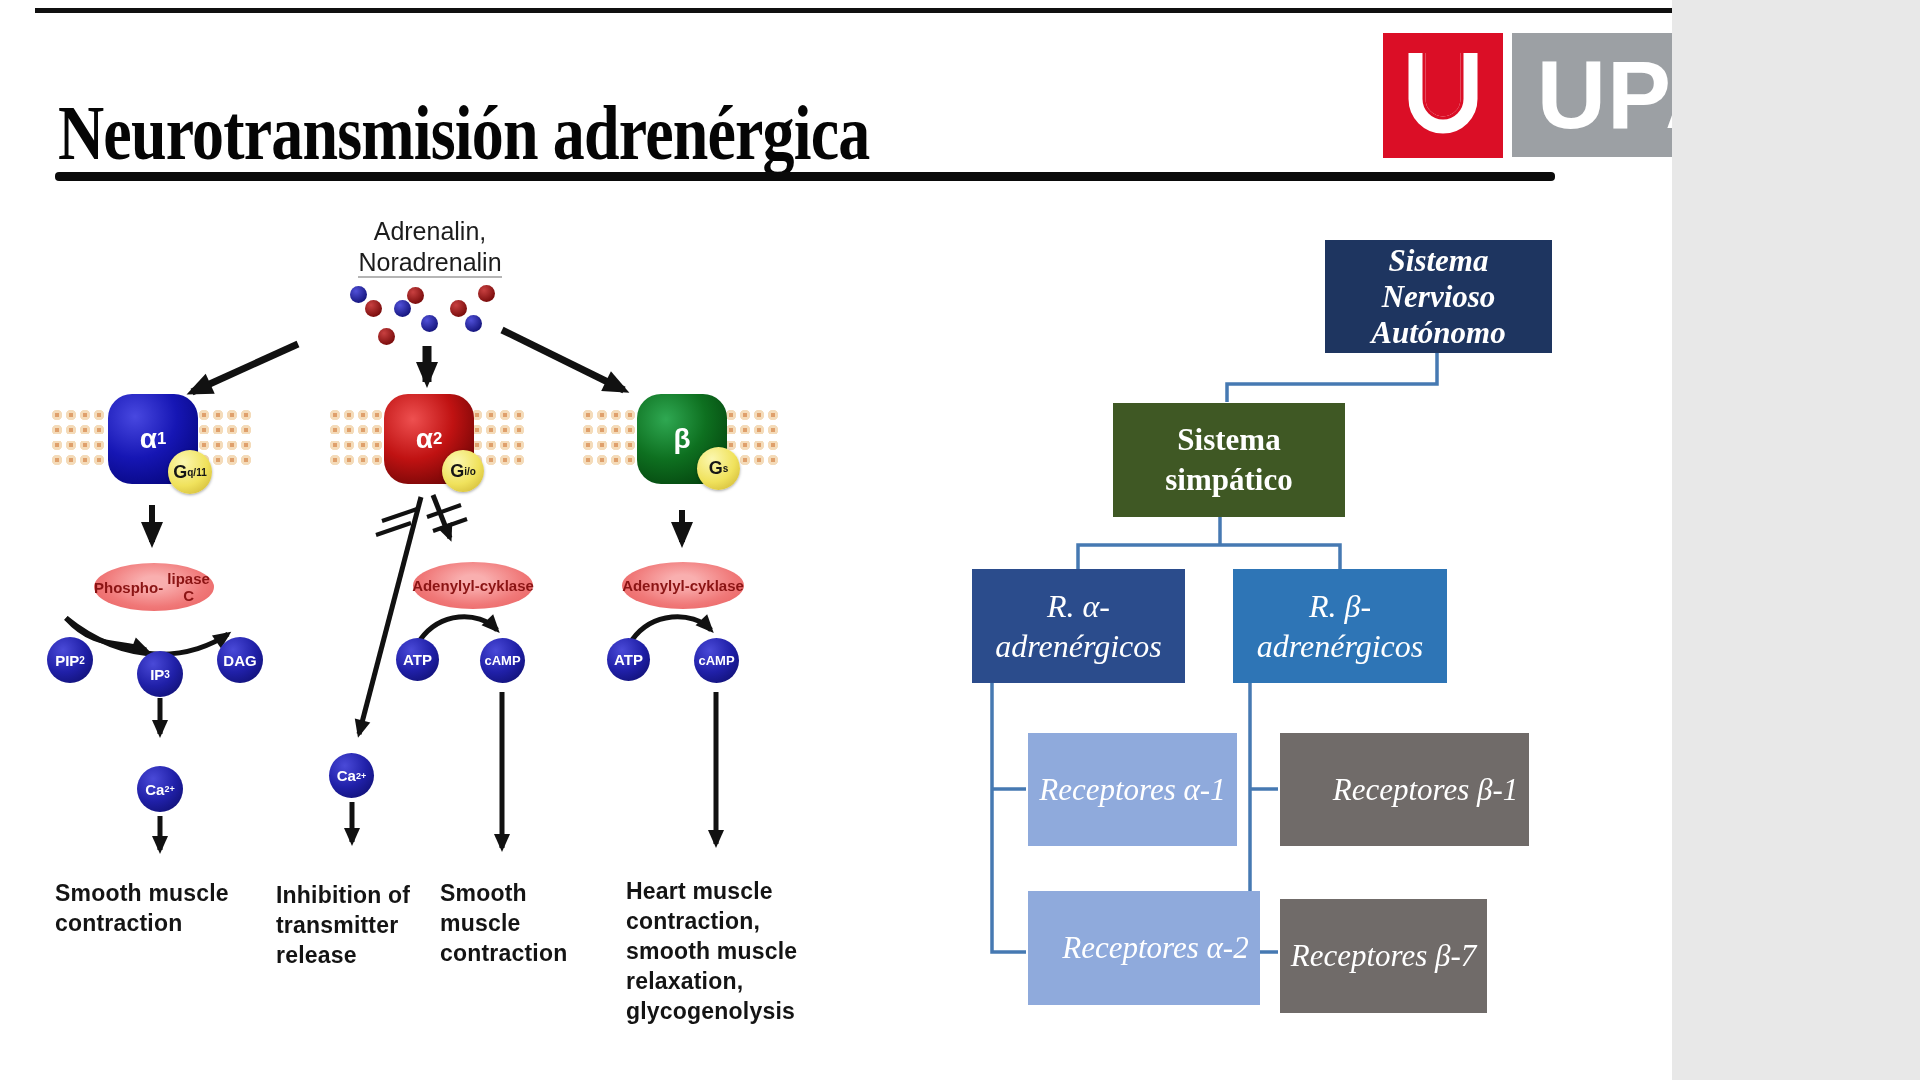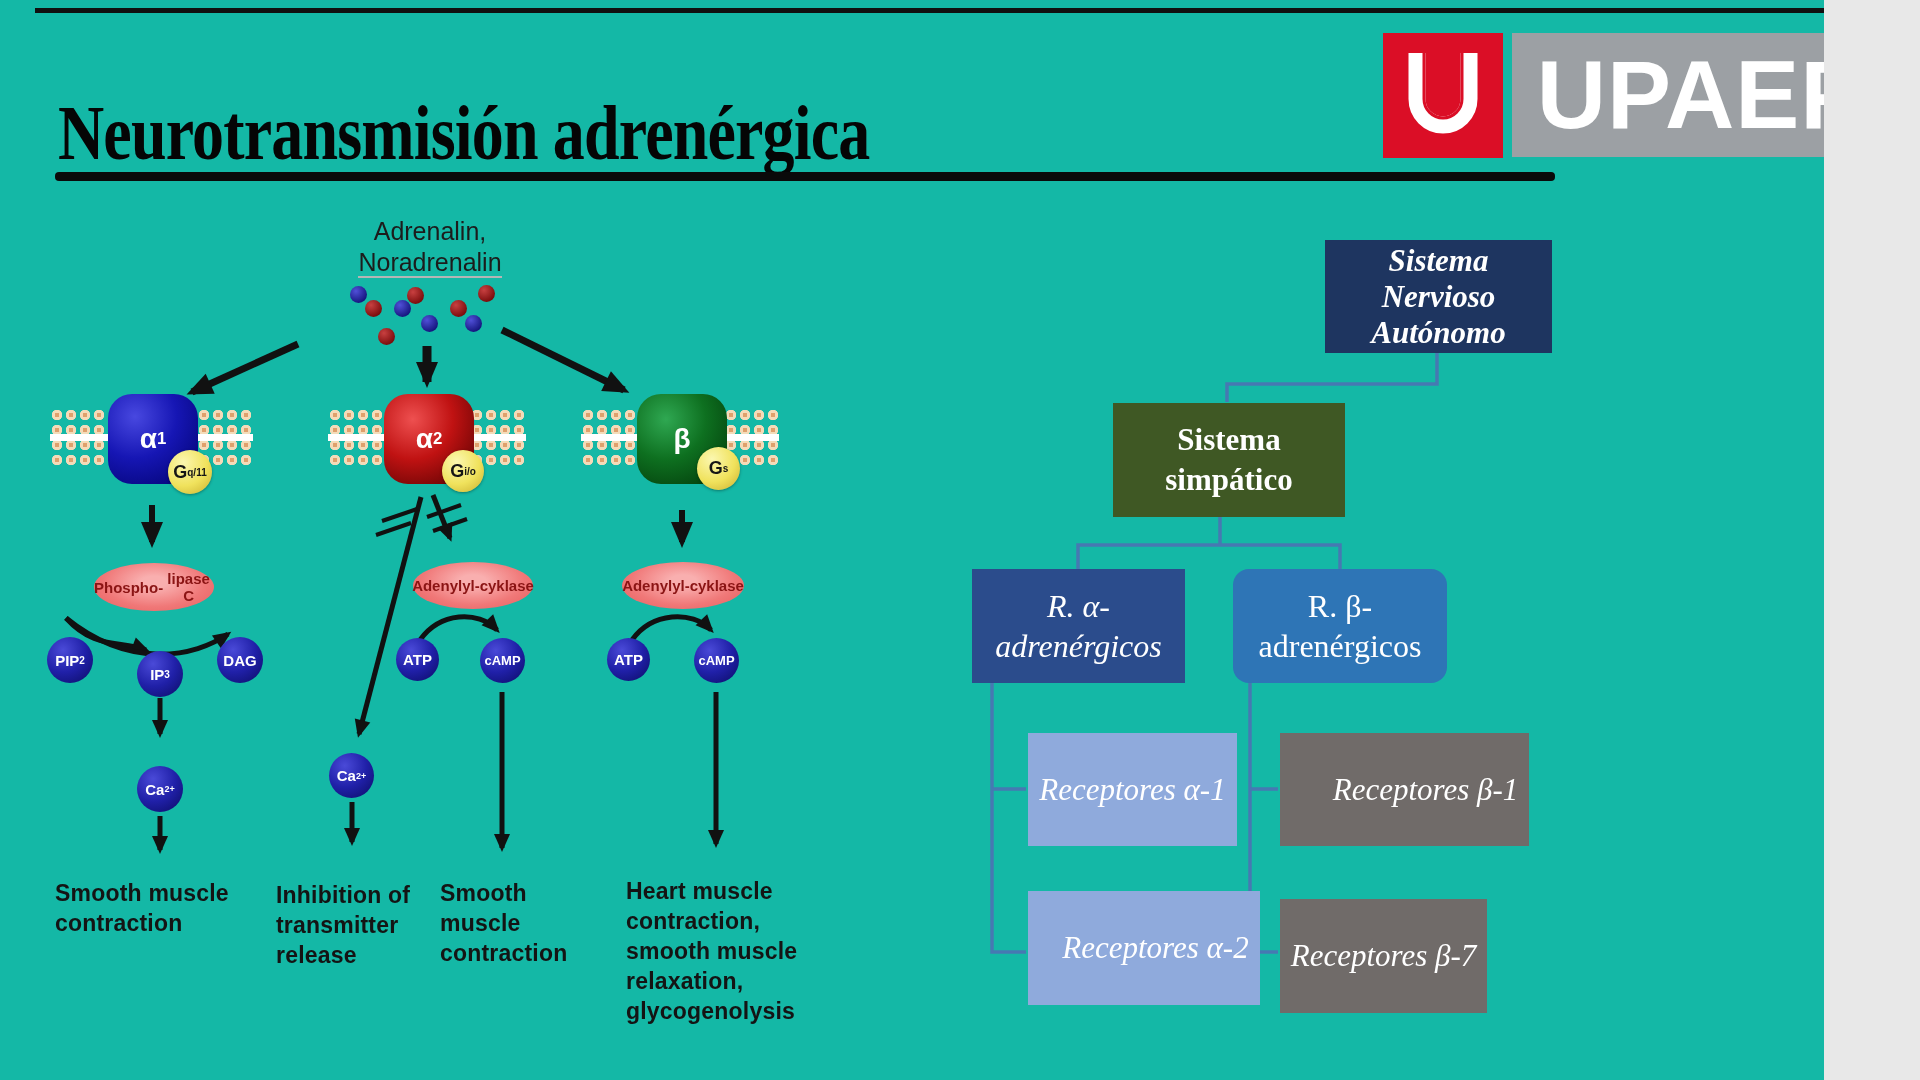--- a/index.html
+++ b/index.html
@@ -1,16 +1,16 @@
 <!DOCTYPE html>
 <html><head>
 <meta charset="utf-8">
 <style>
   html,body{margin:0;padding:0;background:#e8e8e8;}
-  .slide{position:relative;width:1824px;height:1080px;background:#14b8a6;overflow:hidden;
+  .slide{position:relative;width:1672px;height:1080px;background:#ffffff;overflow:hidden;
          font-family:"Liberation Sans",sans-serif;}
 
   
   .topbar{position:absolute;left:35px;top:8px;width:1850px;height:5px;background:#101010;}
   .title{position:absolute;left:58px;top:36px;font-family:"Liberation Serif",serif;
          font-weight:bold;font-size:78px;color:#050505;letter-spacing:-1px;
          transform:scaleX(.82);transform-origin:left top;white-space:nowrap;}
   .title-rule{position:absolute;left:55px;top:172px;width:1500px;height:9px;background:#0a0a0a;border-radius:4px;}
   .logo-u{position:absolute;left:1383px;top:33px;width:120px;height:125px;background:#DB0E26;}
   .logo-word{position:absolute;left:1512px;top:33px;width:378px;height:124px;background:#9CA0A4;
@@ -61,21 +61,21 @@
   
   .obox{position:absolute;display:flex;flex-direction:column;align-items:center;justify-content:center;
         color:#fff;font-family:"Liberation Serif",serif;text-align:center;}
   .obox.root{left:1325px;top:240px;width:227px;height:113px;background:#1E3560;
              font-weight:bold;font-style:italic;font-size:31px;line-height:36px;}
   .obox.symp{left:1113px;top:403px;width:232px;height:114px;background:#3F5824;
              font-weight:bold;font-size:31px;line-height:40px;}
   .obox.l3a{left:972px;top:569px;width:213px;height:114px;background:#2B4C8C;
             font-style:italic;font-size:32px;line-height:40px;}
   .obox.l3b{left:1233px;top:569px;width:214px;height:114px;background:#2E75B6;
-            font-size:32px;line-height:40px;border-radius:16px;}
+            font-style:italic;font-size:32px;line-height:40px;}
   .obox.leaf{font-style:italic;font-size:31px;}
   .obox.la{background:#8FAADC;}
   .obox.lb{background:#706B69;}
   .leaf.p1{left:1028px;top:733px;width:209px;height:113px;}
   .leaf.p2{left:1028px;top:891px;width:209px;height:114px;padding-left:23px;}
   .leaf.p3{left:1280px;top:733px;width:207px;height:113px;padding-left:42px;}
   .leaf.p4{left:1280px;top:899px;width:207px;height:114px;}
 </style>
 </head>
 <body>

